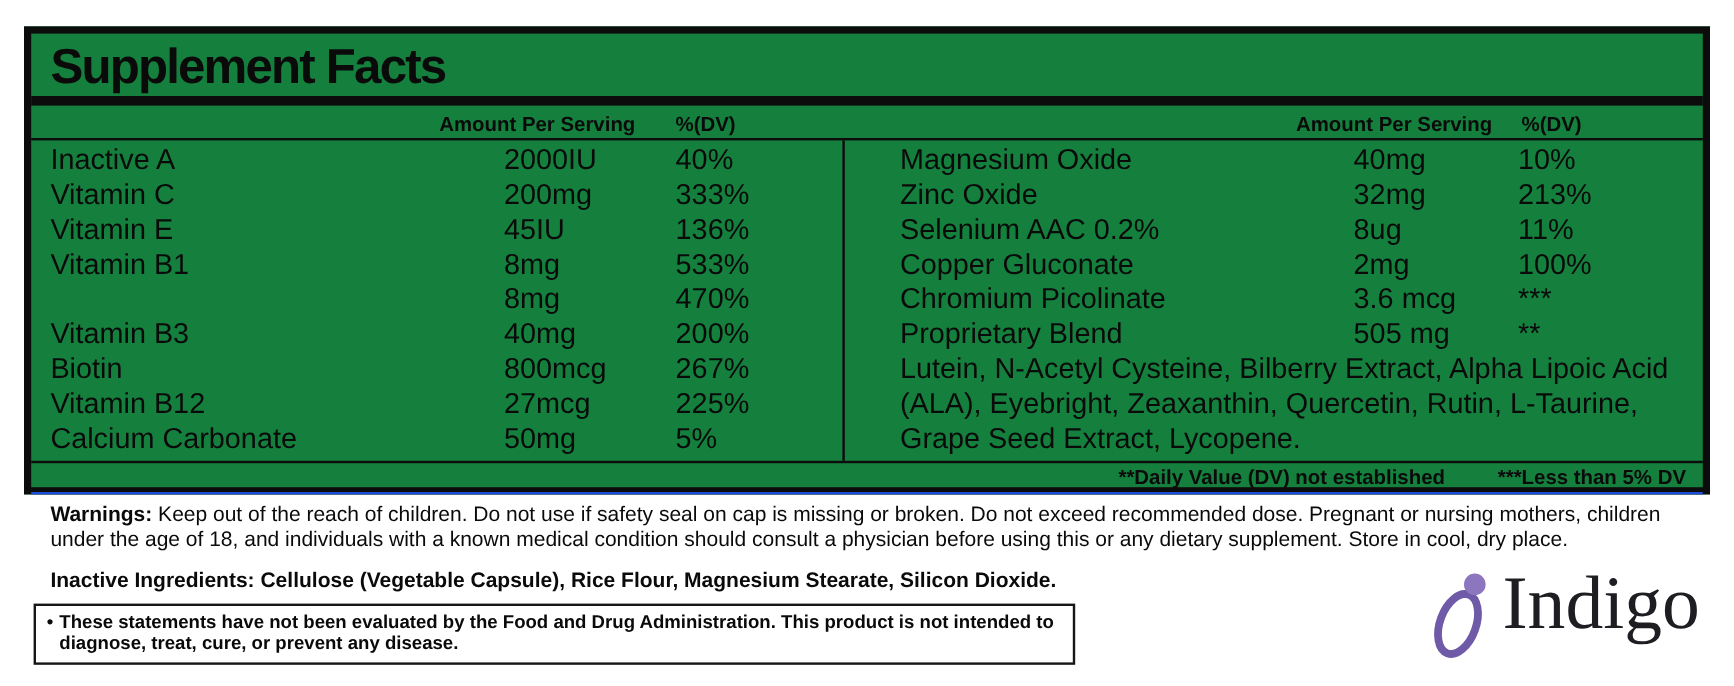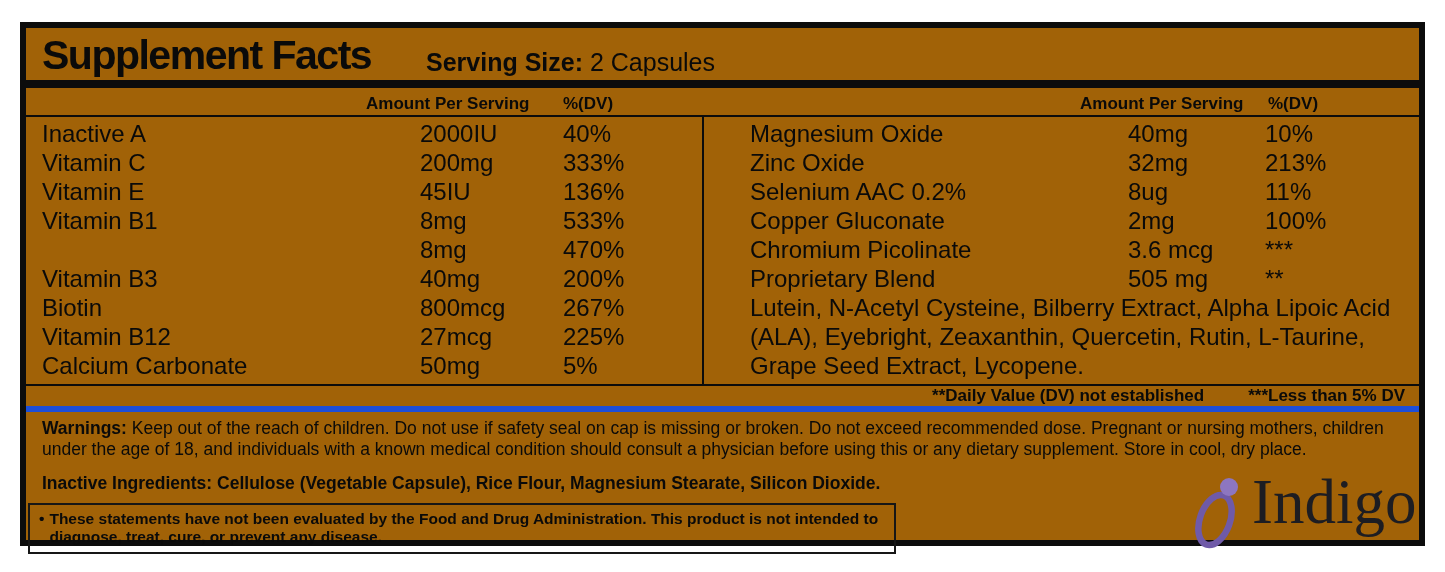--- a/index.html
+++ b/index.html
@@ -1,20 +1,20 @@
 <!DOCTYPE html>
 <html><head>
 <meta charset="utf-8">
 <style>
   * { margin:0; padding:0; box-sizing:border-box; }
   html,body { width:1445px; height:572px; background:#ffffff; font-family:"Liberation Sans", sans-serif; color:#0a0a0a; }
   #canvas { position:relative; width:1445px; height:572px; background:#fff; overflow:hidden; }
 
   
-  #label-box { position:absolute; left:20px; top:22px; width:1405px; height:524px; border:6px solid #0c0c0c; background:#a16207; }
+  #label-box { position:absolute; left:20px; top:22px; width:1405px; height:390px; border:6px solid #0c0c0c; background:#15803d; }
   .abs { position:absolute; }
 
   .title { left:16px; top:4px; font-size:41px; font-weight:bold; letter-spacing:-1.5px; }
   .serv-label { font-weight:bold; }
   .serv { top:20px; font-size:25px; }
   .serv.size { left:400px; }
   .serv.count { left:750px; }
 
   .thick-bar { left:0; top:52px; width:100%; height:8px; background:#0c0c0c; }
 
@@ -24,21 +24,21 @@
   .vdivider { left:676px; top:89px; width:2px; height:267px; background:#0c0c0c; }
 
   .trow { height:29px; font-size:24px; line-height:29px; white-space:nowrap; }
   .trow span { position:absolute; }
   .l-name  { left:16px; }   .l-amt { left:394px; }  .l-dv { left:537px; }
   .r-name  { left:724px; }  .r-amt { left:1102px; } .r-dv { left:1239px; }
 
   .blend { left:724px; top:354px; width:660px; font-size:24px; line-height:29px; }
   .blend-pos { top:265px; }
 
-  .foot-band { left:0; top:356px; width:100%; height:28px; border-top:2px solid #0c0c0c; border-bottom:6px solid #1d4ed8;
+  .foot-band { left:0; top:356px; width:100%; height:28px; border-top:2px solid #0c0c0c; border-bottom:2px solid #1d4ed8;
                display:flex; justify-content:flex-end; align-items:center; gap:44px; padding-right:14px;
                font-size:17px; font-weight:bold; }
 
   .warnings { left:16px; top:390px; width:1370px; font-size:17.5px; line-height:20.5px; }
   .warnings b { font-weight:bold; }
 
   .inactive { left:42px; top:473px; font-size:17.5px; font-weight:bold; }
 
   .disclaimer { left:28px; top:503px; width:868px; border:2px solid #161616; padding:5px 9px 7px 9px;
                 font-size:15.5px; font-weight:bold; line-height:17.5px; display:flex; }
@@ -48,21 +48,20 @@
   .logo-text { font-family:"Liberation Serif", serif; font-size:63px; line-height:1.1; color:#1d1d22; letter-spacing:0px; }
 </style>
 </head>
 <body>
 
 <div id="canvas">
 
   <div id="label-box">
 
     <div class="abs title">Supplement Facts</div>
-    <div class="abs serv size"><span class="serv-label">Serving Size:</span><span> 2 Capsules</span></div>
 
     <div class="abs thick-bar"></div>
 
     <div class="abs colhead" style="left:340px;">Amount Per Serving</div>
     <div class="abs colhead" style="left:537px;">%(DV)</div>
     <div class="abs colhead" style="left:1054px;">Amount Per Serving</div>
     <div class="abs colhead" style="left:1242px;">%(DV)</div>
     <div class="abs colhead-line"></div>
 
     <div class="abs vdivider"></div>

